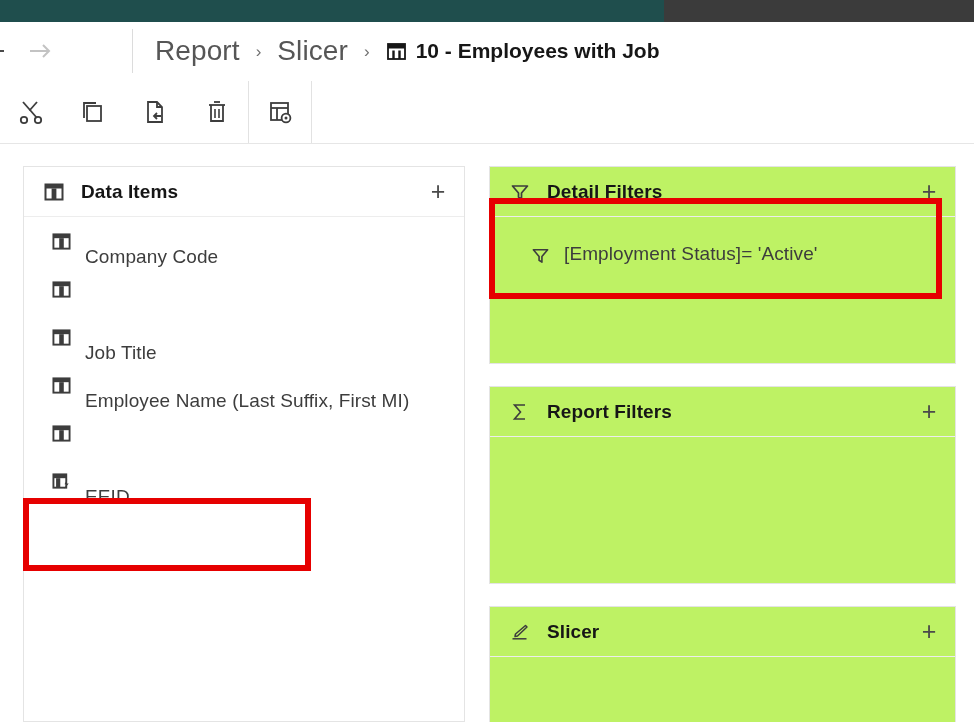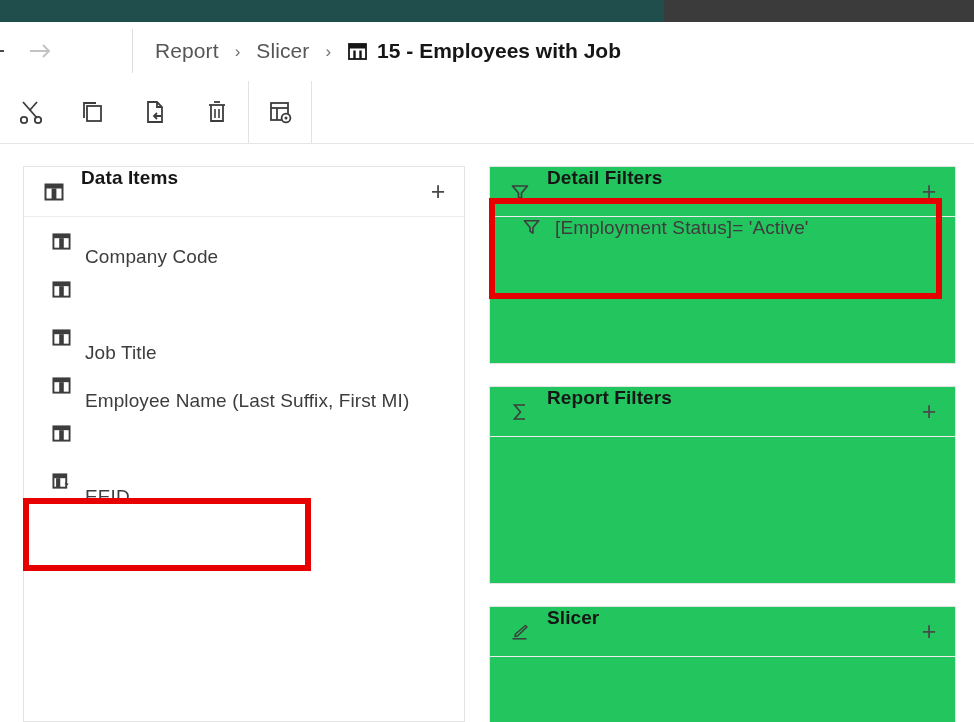--- a/index.html
+++ b/index.html
@@ -74,21 +74,21 @@
   }
 
   .breadcrumb {
     display: flex;
     align-items: center;
     height: 58px;
     padding-left: 22px;
     gap: 0;
   }
   .bc-item {
-    font-size: 21px;
+    font-size: 28px;
     color: #565656;
     font-weight: 400;
     letter-spacing: 0.1px;
     white-space: nowrap;
   }
   .bc-sep {
     font-size: 17px;
     color: #6f6f6f;
     padding: 0 16px;
     line-height: 1;
@@ -146,20 +146,21 @@
     left: 23px; top: 22px;
     width: 442px;
     height: 556px;
     background: #ffffff;
     border: 1px solid #e4e4e4;
   }
 
   .panel-header {
     height: 50px;
     display: flex;
+    align-items: center;
     border-bottom: 1px solid #ededed;
     padding: 0 0 0 19px;
     position: relative;
   }
   .panel-header .ph-icon {
     width: 22px;
     display: flex;
     align-items: center;
     justify-content: center;
     margin-right: 16px;
@@ -211,33 +212,33 @@
   }
 
   
   .pane-right {
     position: absolute;
     left: 489px; top: 22px;
     width: 467px;
     height: 556px;
   }
   .card {
-    background: #22c55e;
+    background: #bef264;
     border: 1px solid #e4e4e4;
     margin-bottom: 22px;
   }
   .card-detail   { height: 198px; }
   .card-summary  { height: 198px; }
   .card-slicer   { height: 118px; }
 
   .filter-row {
     height: 48px;
     display: flex;
-    align-items: flex-start;
-    padding-left: 31px;
+    align-items: flex-end;
+    padding-left: 40px;
   }
   .filter-row .fr-icon {
     width: 20px;
     display: flex;
     align-items: center;
     justify-content: center;
     margin-right: 14px;
   }
   .filter-row .fr-label {
     font-size: 19px;
@@ -298,21 +299,21 @@
       <span class="bc-sep">›</span>
       <span class="bc-item">Slicer</span>
       <span class="bc-sep">›</span>
       <span class="bc-current">
         <svg width="21" height="21" viewBox="0 0 21 21" aria-hidden="true">
           <rect x="2" y="3" width="17" height="15" fill="none" stroke="#161616" stroke-width="1.8"></rect>
           <rect x="2" y="3" width="17" height="4.5" fill="#161616"></rect>
           <rect x="6.3" y="9.5" width="2.4" height="8.5" fill="#161616"></rect>
           <rect x="12.3" y="9.5" width="2.4" height="8.5" fill="#161616"></rect>
         </svg>
-        <span class="bc-label">15 - Employees with Job</span>
+        <span class="bc-label">10 - Employees with Job</span>
       </span>
     </div>
   </div>
 
   <div class="toolbar">
 
     <div class="tb-btn">
       <svg width="30" height="30" viewBox="0 0 30 30" aria-hidden="true">
         <line x1="7" y1="5" x2="21" y2="21" stroke="#3d3d3d" stroke-width="1.8"></line>
         <line x1="21" y1="5" x2="13.5" y2="13.5" stroke="#3d3d3d" stroke-width="1.8"></line>

